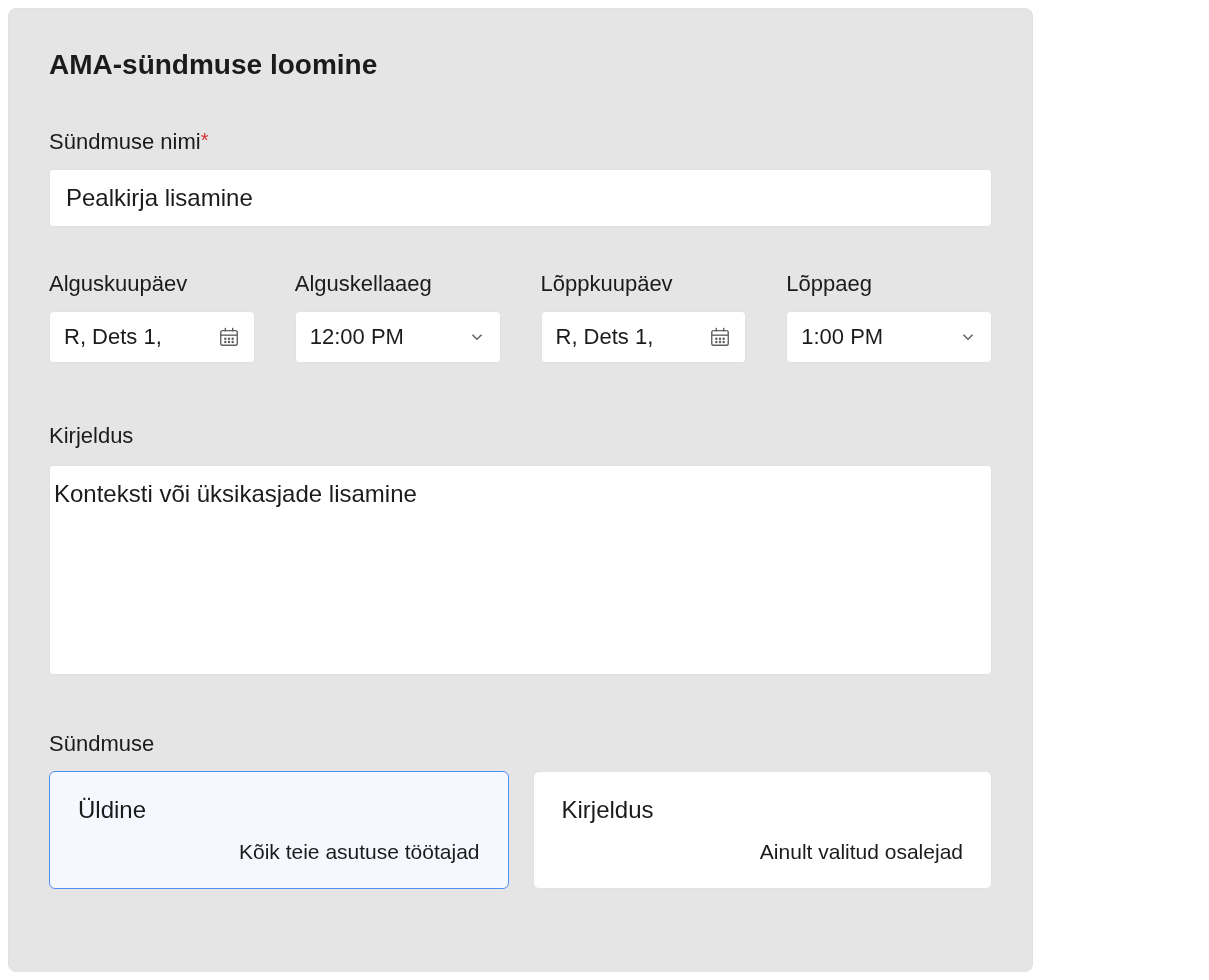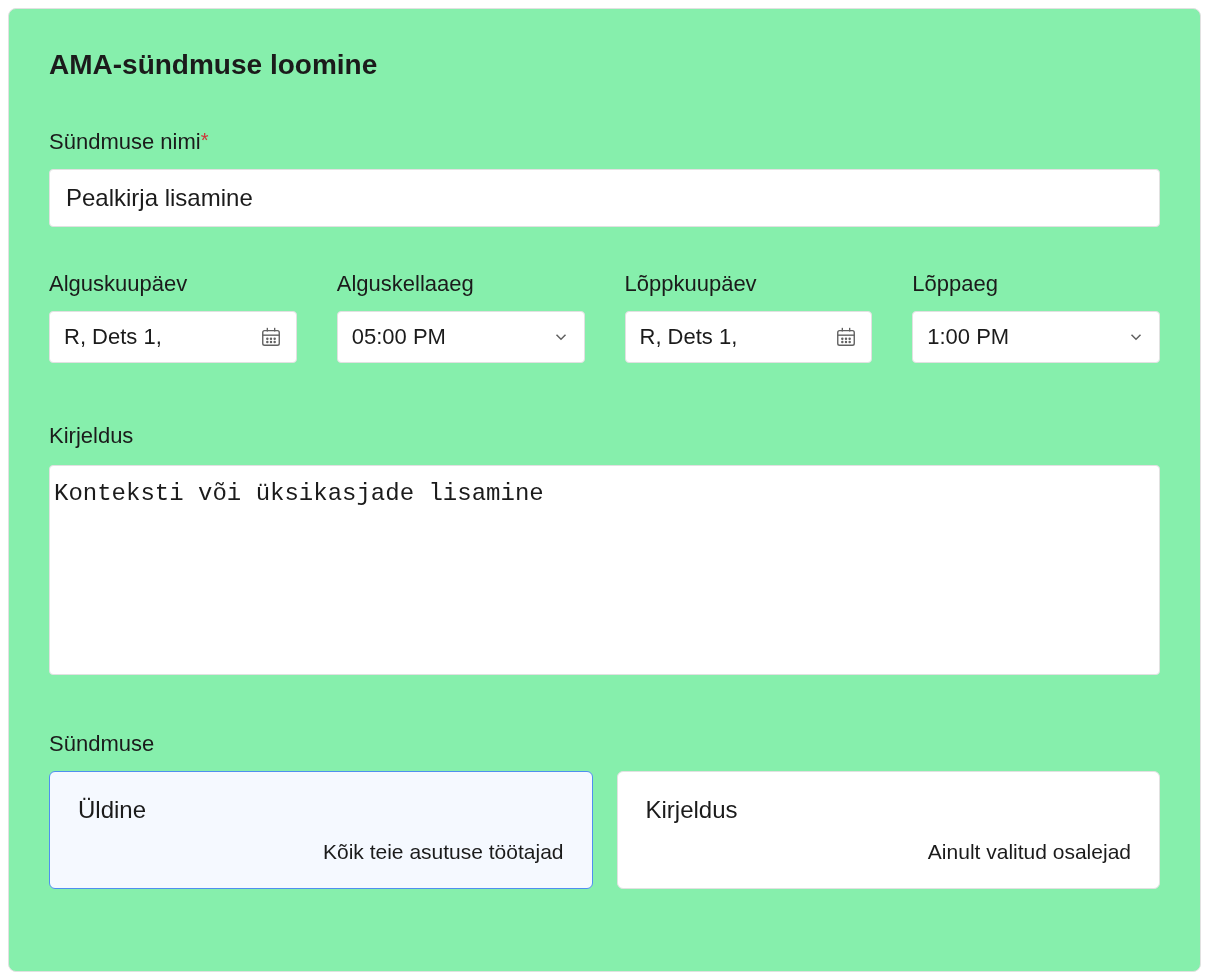--- a/index.html
+++ b/index.html
@@ -9,23 +9,23 @@
     }
     body {
       font-family: 'Segoe UI', -apple-system, BlinkMacSystemFont, sans-serif;
       background: #ffffff;
       padding: 8px;
     }
     .dialog {
       border: 1px solid #e1e1e1;
       border-radius: 8px;
       padding: 40px 40px 40px 40px;
-      width: 1193px;
+      width: 1025px;
       height: 964px;
-      background: #86efac;
+      background: #e5e5e5;
     }
     .dialog-title {
       font-size: 28px;
       font-weight: 600;
       color: #1b1b1b;
       margin-bottom: 48px;
     }
     .field-label {
       font-size: 22px;
       color: #1b1b1b;
@@ -50,21 +50,21 @@
     .text-input::placeholder {
       color: #1b1b1b;
     }
     .textarea-input {
       width: 100%;
       border: 1px solid #e1e1e1;
       border-radius: 4px;
       padding: 14px 4px;
       font-size: 24px;
       color: #1b1b1b;
-      font-family: Liberation Mono, monospace;
+      font-family: Liberation Sans, sans-serif;
       background: #ffffff;
       height: 210px;
       resize: none;
     }
     .textarea-input::placeholder {
       color: #1b1b1b;
     }
     .date-row {
       display: flex;
       gap: 40px;
@@ -163,21 +163,21 @@
           <circle cx="8" cy="17.5" r="0.6" fill="#606060"></circle>
           <circle cx="12" cy="17.5" r="0.6" fill="#606060"></circle>
           <circle cx="16" cy="17.5" r="0.6" fill="#606060"></circle>
         </svg>
       </div>
     </div>
 
     <div class="date-col">
       <label class="field-label">Alguskellaaeg</label>
       <div class="date-input-wrapper">
-        <span class="date-value">05:00 PM</span>
+        <span class="date-value">12:00 PM</span>
         <svg class="chevron-icon" viewBox="0 0 24 24" fill="none" stroke="#606060" stroke-width="2">
           <polyline points="6 9 12 15 18 9"></polyline>
         </svg>
       </div>
     </div>
 
     <div class="date-col">
       <label class="field-label">Lõppkuupäev</label>
       <div class="date-input-wrapper">
         <span class="date-value">R, Dets 1,</span>

